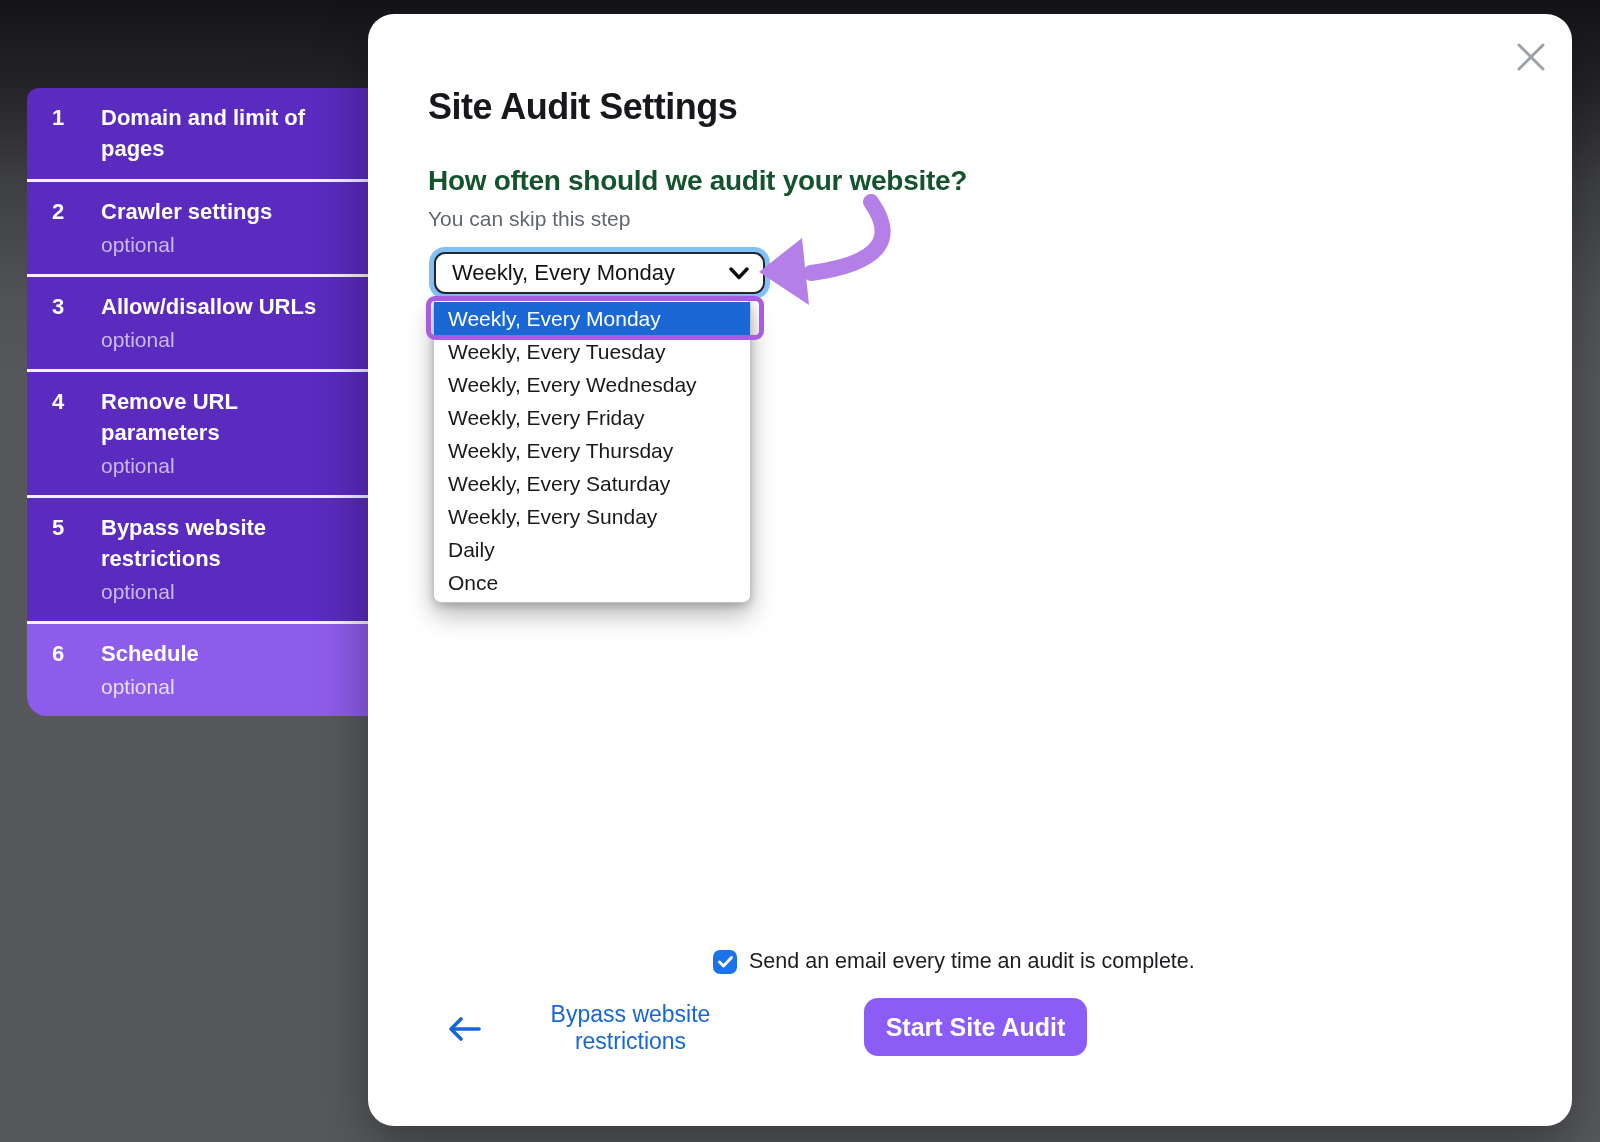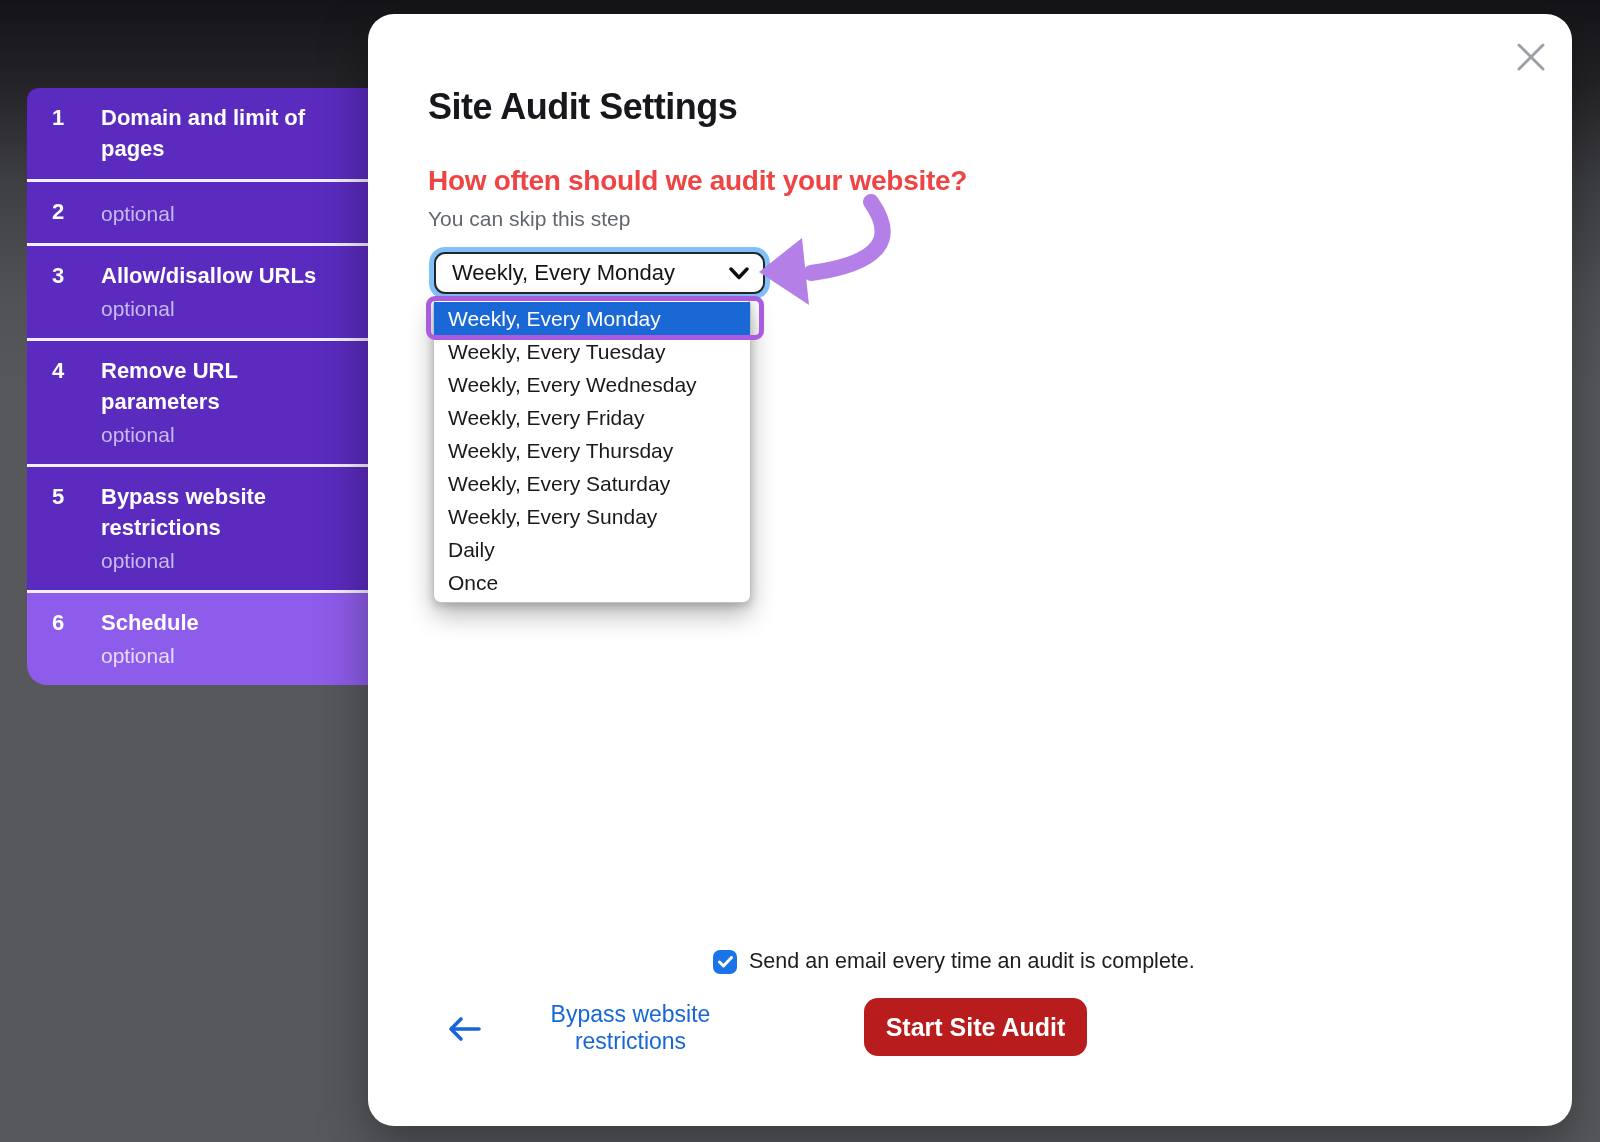--- a/index.html
+++ b/index.html
@@ -25,21 +25,21 @@
   .step-optional{font-size:21px;font-weight:400;line-height:28px;margin-top:4px;color:#c9b9f0;}
   .step.active .step-optional{color:#e6dcfc;}
   
   .modal{
     position:absolute;left:368px;top:14px;width:1204px;height:1112px;
     background:#ffffff;border-radius:26px;
     box-shadow:0 18px 50px rgba(0,0,0,0.35);
   }
   .close-x{position:absolute;left:1146px;top:26px;width:34px;height:34px;cursor:pointer;}
   .modal-title{position:absolute;left:60px;top:72px;font-size:36px;font-weight:800;color:#17181c;letter-spacing:-0.5px;}
-  .question{position:absolute;left:60px;top:151px;font-size:28px;font-weight:700;color:#ef4444;letter-spacing:-0.3px;}
+  .question{position:absolute;left:60px;top:151px;font-size:28px;font-weight:700;color:#14532d;letter-spacing:-0.3px;}
   .skip-note{position:absolute;left:60px;top:193px;font-size:21px;font-weight:400;color:#62676f;}
   
   .select{
     position:absolute;left:66px;top:238px;width:331px;height:42px;box-sizing:border-box;
     background:#fff;border:2px solid #23262b;border-radius:11px;
     box-shadow:0 0 0 5px #82c1f8;
     display:flex;align-items:center;justify-content:space-between;
     padding:0 14px 0 16px;cursor:pointer;
   }
   .select-label{font-size:22px;color:#131417;}
@@ -68,40 +68,41 @@
     display:flex;align-items:center;justify-content:center;cursor:pointer;flex:0 0 24px;
   }
   .checkbox-label{margin-left:12px;font-size:21.5px;color:#1c1d21;}
   .back-arrow{position:absolute;left:78px;top:1000px;width:36px;height:30px;cursor:pointer;}
   .bypass-link{
     position:absolute;left:140px;top:987px;width:245px;text-align:center;
     font-size:23px;line-height:27px;color:#1766d8;cursor:pointer;
   }
   .start-btn{
     position:absolute;left:496px;top:984px;width:223px;height:58px;
-    background:#b91c1c;border:none;border-radius:14px;cursor:pointer;
+    background:#8b5cf6;border:none;border-radius:14px;cursor:pointer;
     color:#ffffff;font-size:25px;font-weight:700;font-family:inherit;
     display:flex;align-items:center;justify-content:center;
   }
 </style>
 </head>
 <body>
 
 <div class="sidebar">
 
   <div class="step">
     <div class="step-num">1</div>
     <div class="step-texts">
       <div class="step-title">Domain and limit of pages</div>
     </div>
   </div>
 
   <div class="step">
     <div class="step-num">2</div>
     <div class="step-texts">
+      <div class="step-title">Crawler settings</div>
       <div class="step-optional">optional</div>
     </div>
   </div>
 
   <div class="step">
     <div class="step-num">3</div>
     <div class="step-texts">
       <div class="step-title">Allow/disallow URLs</div>
       <div class="step-optional">optional</div>
     </div>

